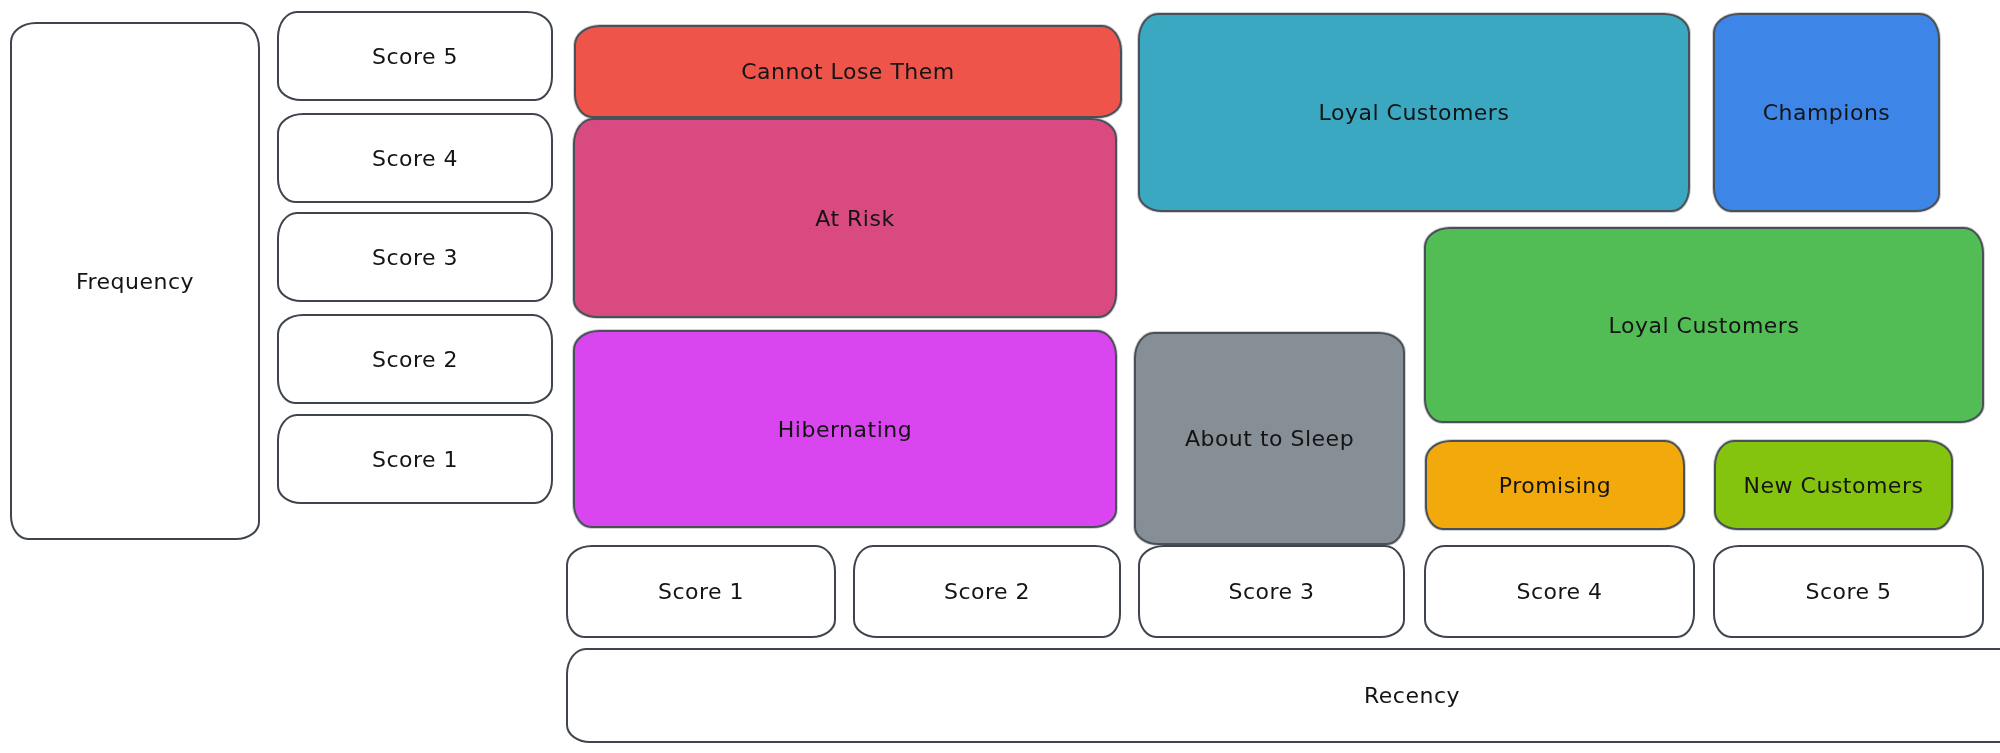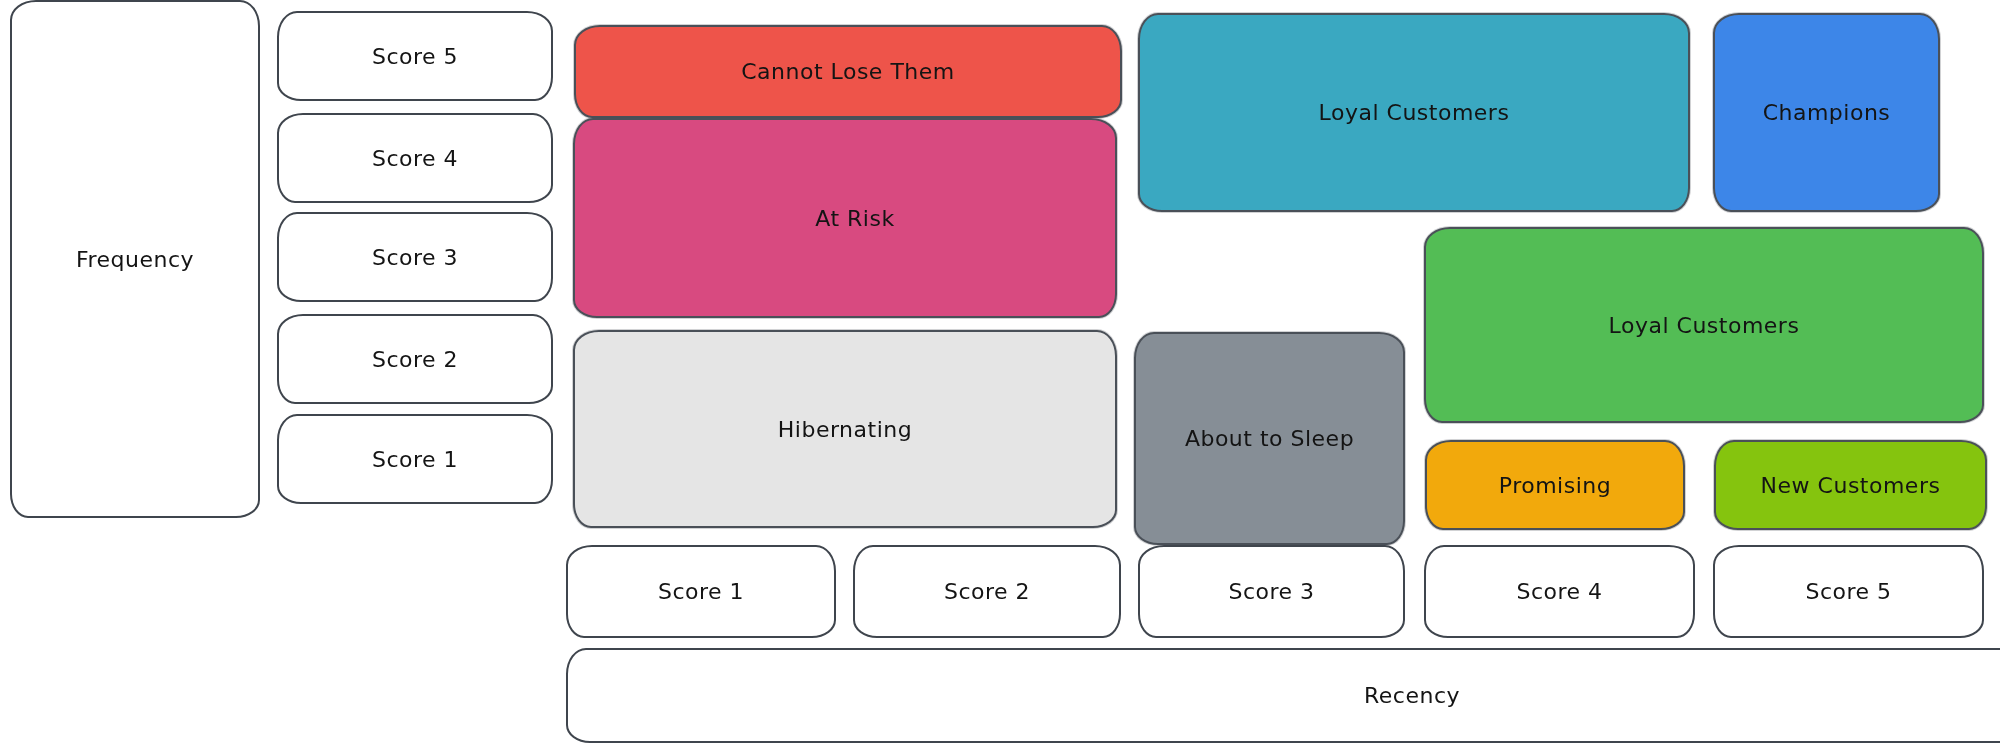--- a/index.html
+++ b/index.html
@@ -20,38 +20,38 @@
     box-sizing:border-box;
     white-space:nowrap;
   }
   
   .rA{border-radius:26px 20px 24px 18px / 20px 26px 18px 24px;}
   .rB{border-radius:20px 26px 18px 24px / 26px 20px 24px 18px;}
   .white{background:#ffffff;border-color:#3f454d;}
   .seg{box-shadow:0 0 0 1px rgba(70,75,82,.25);}
 
   
-  #freq-axis   {left:10px;  top:0;  width:250px; height:518px;}
+  #freq-axis   {left:10px;  top:22px;  width:250px; height:518px;}
   #f-score-5   {left:277px; top:11px;  width:276px; height:90px;}
   #f-score-4   {left:277px; top:113px; width:276px; height:90px;}
   #f-score-3   {left:277px; top:212px; width:276px; height:90px;}
   #f-score-2   {left:277px; top:314px; width:276px; height:90px;}
   #f-score-1   {left:277px; top:414px; width:276px; height:90px;}
 
   
   #seg-cannot-lose    {left:574px;  top:25px;  width:548px; height:93px;}
   #seg-at-risk        {left:573px;  top:118px; width:544px; height:200px;}
   #seg-hibernating    {left:573px;  top:330px; width:544px; height:198px;}
   #seg-loyal-top      {left:1138px; top:13px;  width:552px; height:199px;}
   #seg-champions      {left:1713px; top:13px;  width:227px; height:199px;}
   #seg-need-attention {left:1136px; top:225px; width:277px; height:93px;}
   #seg-loyal-right    {left:1424px; top:227px; width:560px; height:196px;}
   #seg-about-sleep    {left:1134px; top:332px; width:271px; height:213px;}
   #seg-promising      {left:1425px; top:440px; width:260px; height:90px;}
-  #seg-new-customers  {left:1714px; top:440px; width:273px; height:90px;}
+  #seg-new-customers  {left:1714px; top:440px; width:239px; height:90px;}
 
   
   #r-score-1  {left:566px;  top:545px; width:270px;  height:93px;}
   #r-score-2  {left:853px;  top:545px; width:268px;  height:93px;}
   #r-score-3  {left:1138px; top:545px; width:267px;  height:93px;}
   #r-score-4  {left:1424px; top:545px; width:271px;  height:93px;}
   #r-score-5  {left:1713px; top:545px; width:271px;  height:93px;}
   #rec-axis   {left:566px;  top:648px; width:1692px; height:95px;}
 </style>
 </head>
@@ -62,21 +62,21 @@
   <div id="freq-axis" class="box white rA">Frequency</div>
 
   <div id="f-score-5" class="box white rB">Score 5</div>
   <div id="f-score-4" class="box white rA">Score 4</div>
   <div id="f-score-3" class="box white rB">Score 3</div>
   <div id="f-score-2" class="box white rA">Score 2</div>
   <div id="f-score-1" class="box white rB">Score 1</div>
 
   <div id="seg-cannot-lose" class="box seg rA" style="background-color: rgb(238, 84, 74);">Cannot Lose Them</div>
   <div id="seg-at-risk" class="box seg rB" style="background-color: rgb(216, 74, 128); padding-left: 20px;">At Risk</div>
-  <div id="seg-hibernating" class="box seg rA" style="background-color: #e5e5e5;">Hibernating</div>
+  <div id="seg-hibernating" class="box seg rA" style="background-color: #d946ef;">Hibernating</div>
   <div id="seg-loyal-top" class="box seg rB" style="background-color: rgb(58, 168, 193);">Loyal Customers</div>
   <div id="seg-champions" class="box seg rA" style="background-color: rgb(61, 134, 232);">Champions</div>
   <div id="seg-loyal-right" class="box seg rA" style="background-color: rgb(83, 189, 85);">Loyal Customers</div>
   <div id="seg-about-sleep" class="box seg rB" style="background-color: rgb(134, 142, 150);">About to Sleep</div>
   <div id="seg-promising" class="box seg rA" style="background-color: rgb(242, 169, 12);">Promising</div>
   <div id="seg-new-customers" class="box seg rB" style="background-color: rgb(133, 196, 14);">New Customers</div>
 
   <div id="r-score-1" class="box white rA">Score 1</div>
   <div id="r-score-2" class="box white rB">Score 2</div>
   <div id="r-score-3" class="box white rA">Score 3</div>

